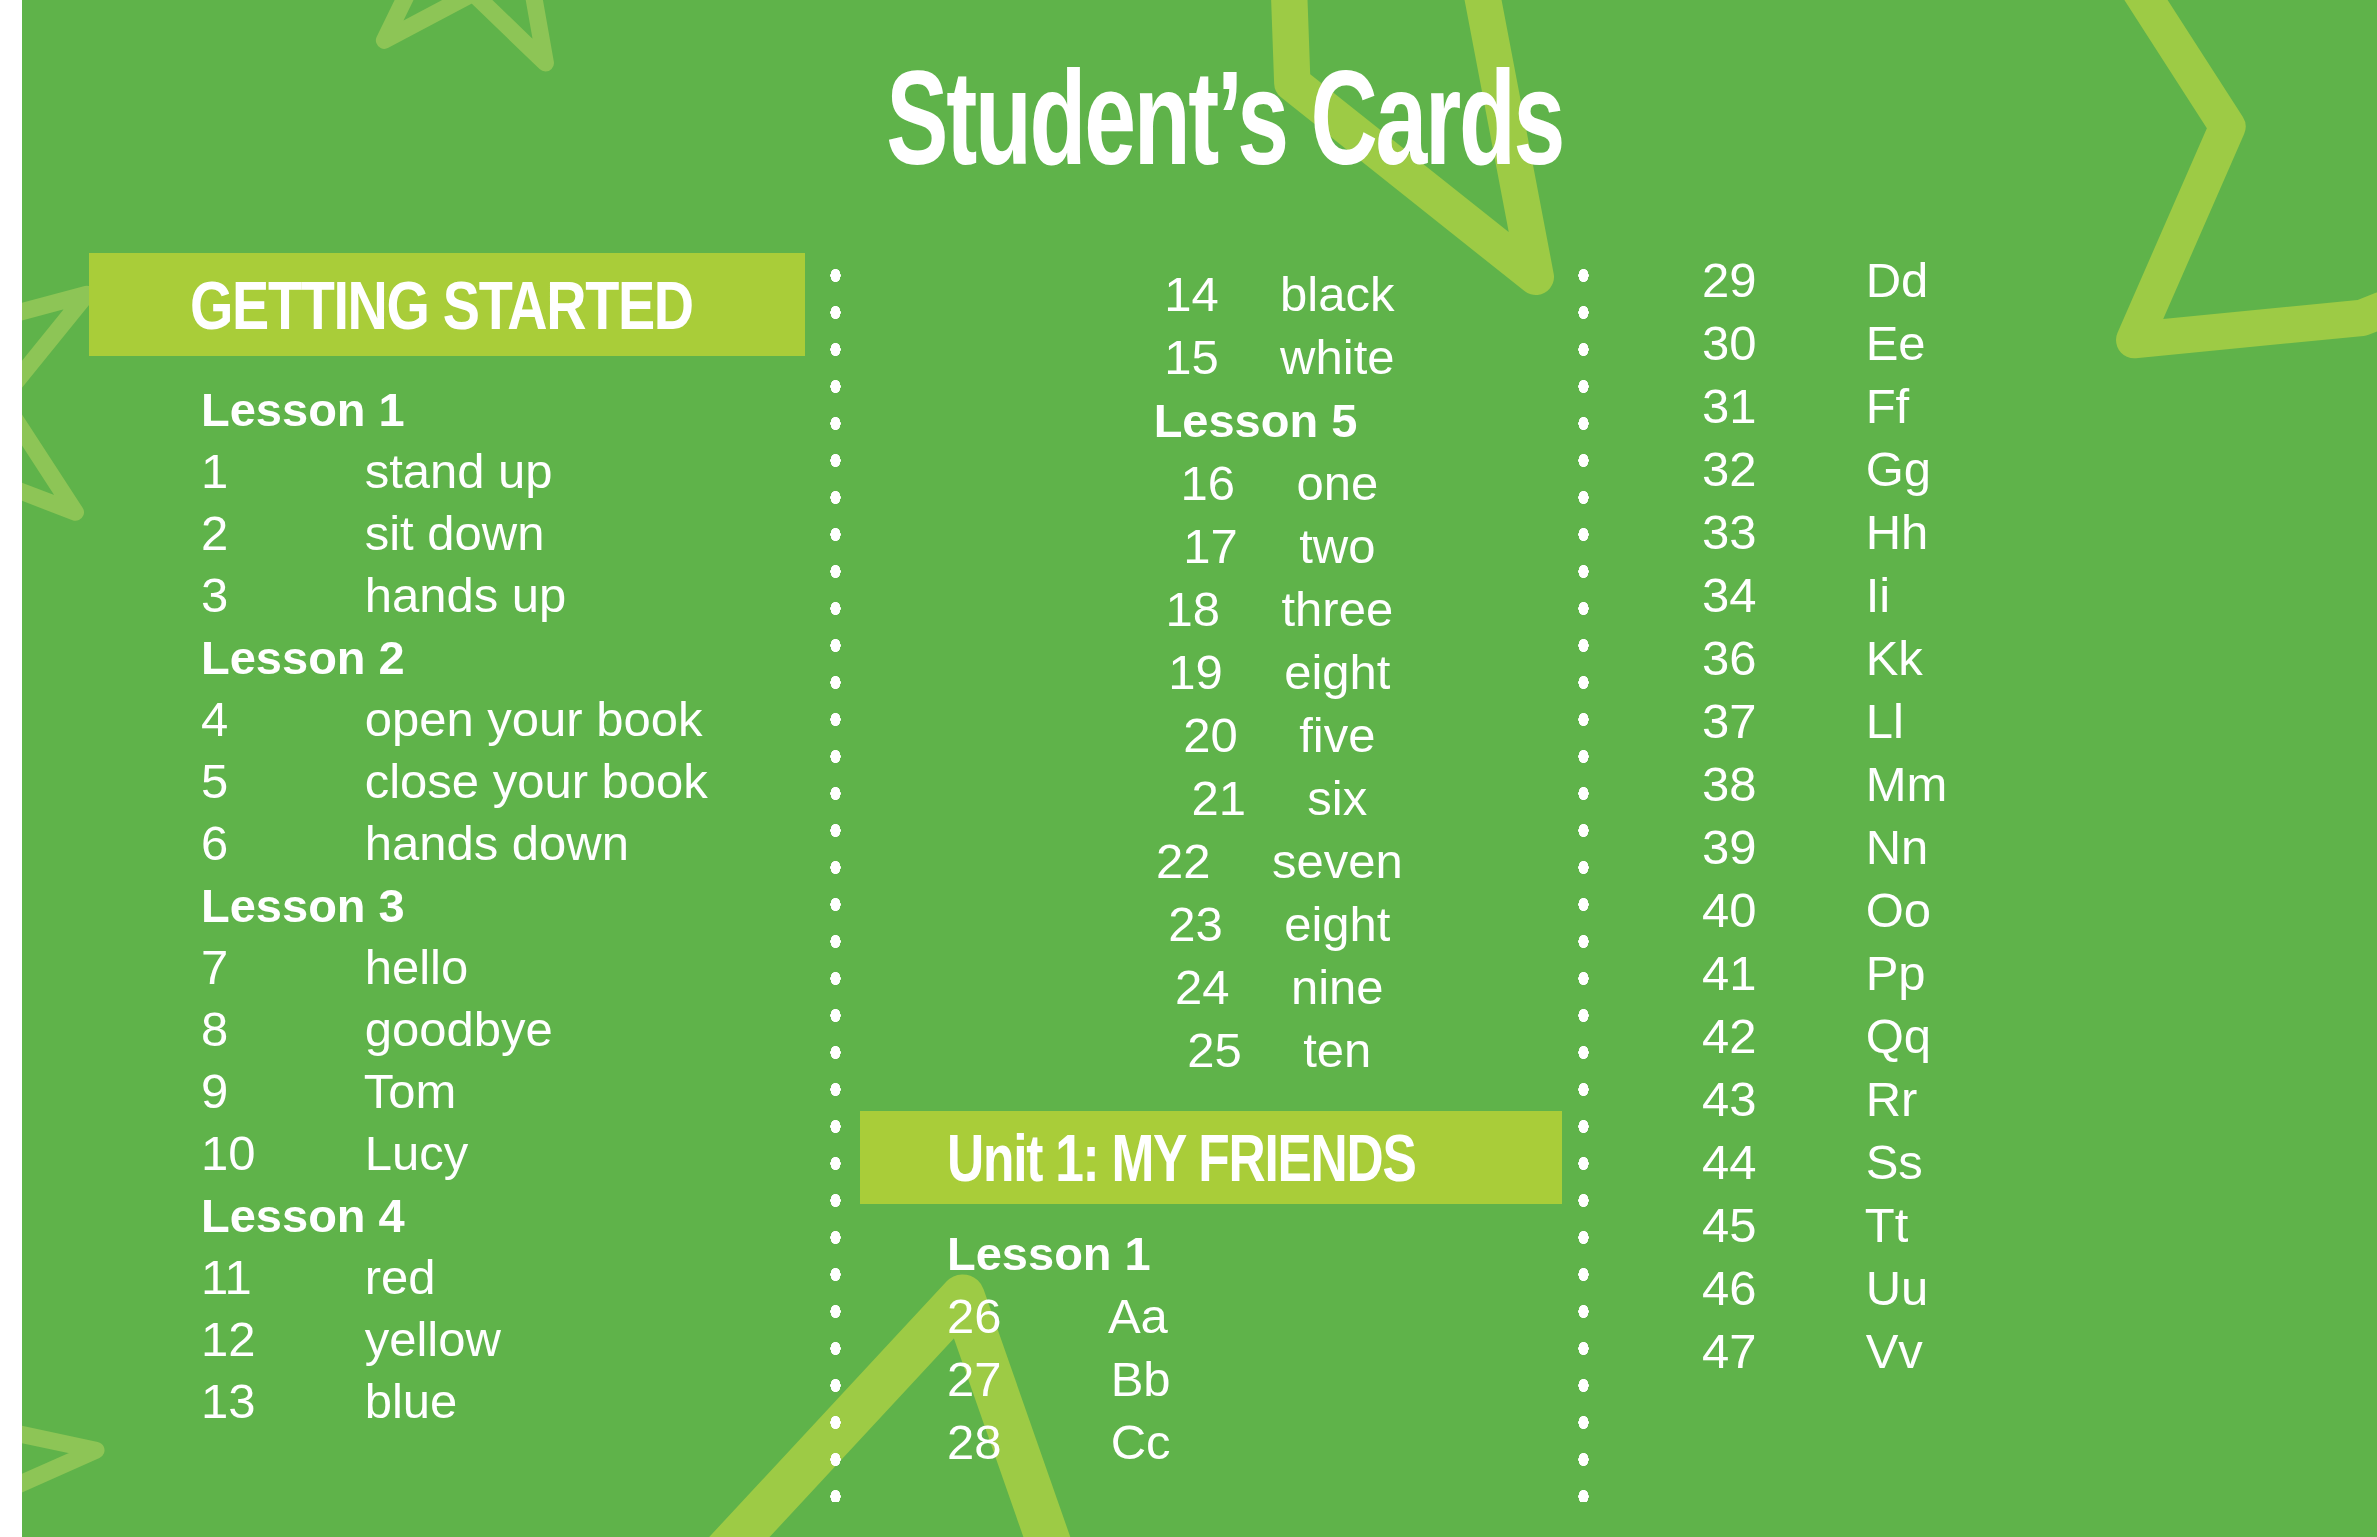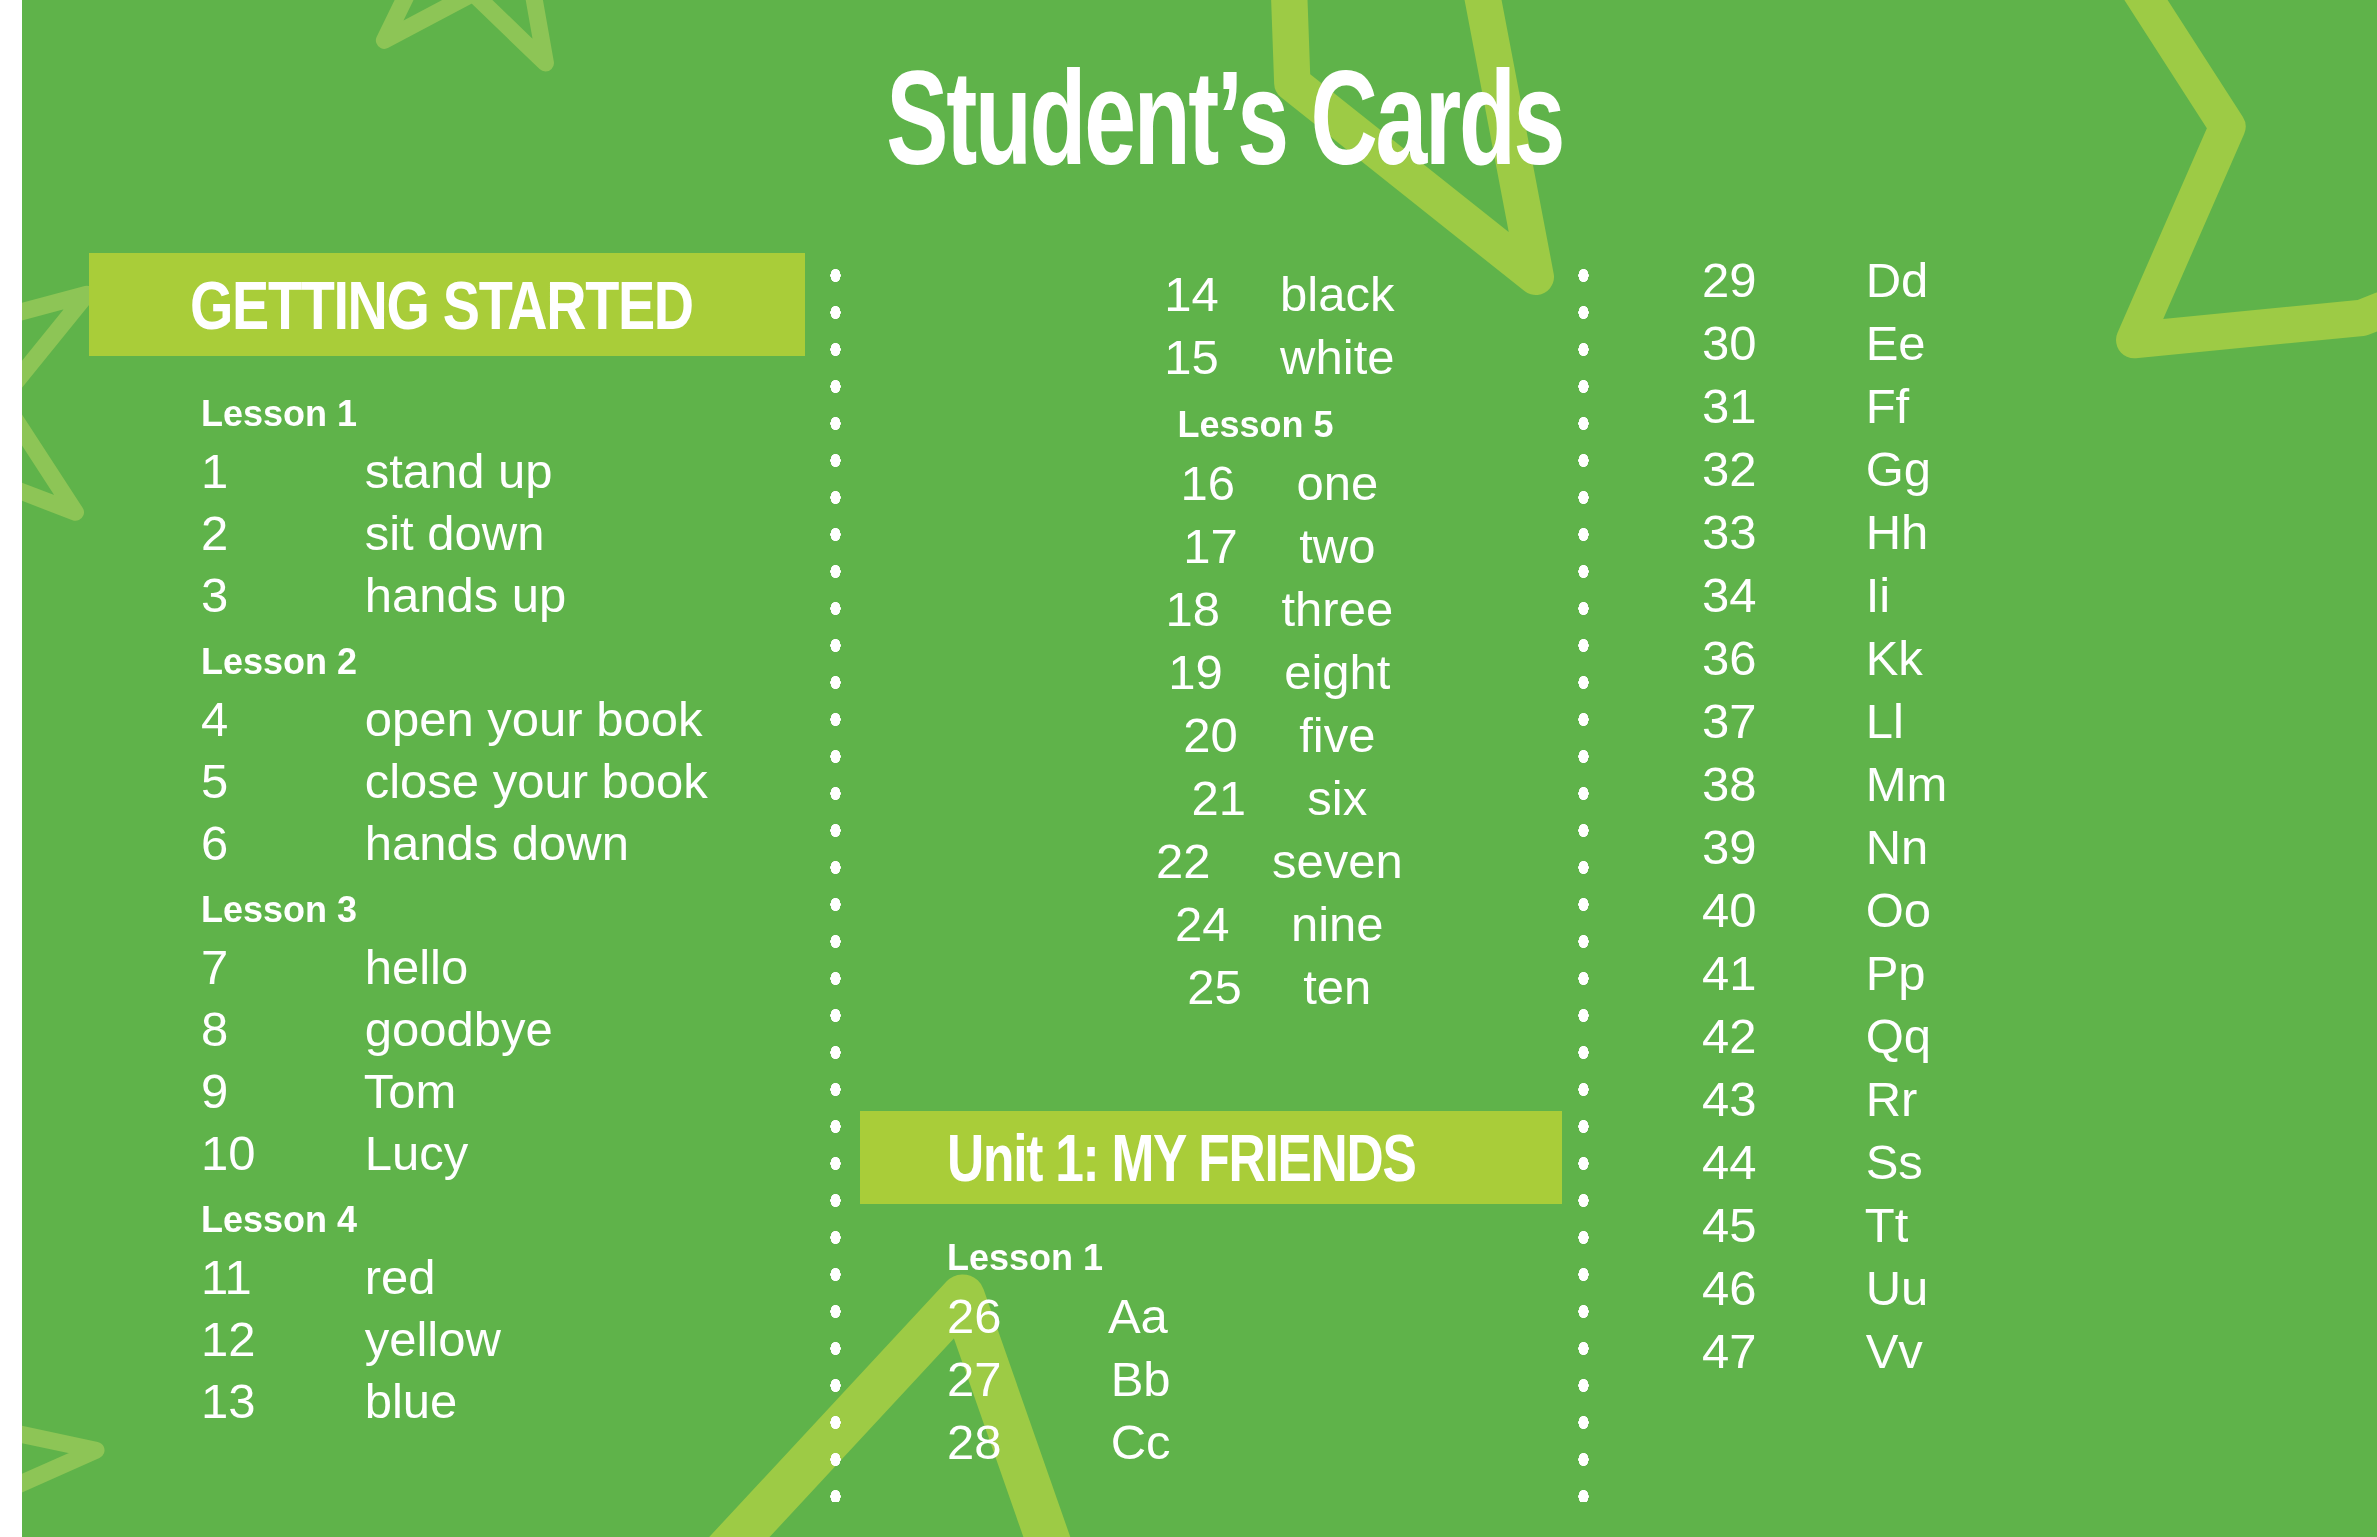--- a/index.html
+++ b/index.html
@@ -47,21 +47,21 @@
   
   .col{position:absolute;}
   .col1{left:179px;top:378px;width:633px;}
   .col2a{left:925px;top:263px;width:617px;text-align:center;}
   .col2b{left:925px;top:1222px;width:617px;}
   .col3{left:1680px;top:249px;width:680px;}
   .row{font-size:49px;white-space:nowrap;}
   .col1 .row{height:62px;line-height:62px;}
   .col2a .row,.col2b .row,.col3 .row{height:63px;line-height:63px;}
   .row .num{display:inline-block;width:150px;}
-  .row .label{font-weight:bold;font-size:36px;}
+  .row .label{font-weight:bold;font-size:47px;}
 </style>
 </head>
 <body>
 
 <div class="canvas">
 
   <svg class="stars" width="2377" height="1537" viewBox="0 0 3007 1944" aria-hidden="true">
     <defs>
       <polygon id="star" vector-effect="non-scaling-stroke" points="0,-1000 -225,-309 -951,-309 -363,118 -588,809 0,382 588,809 363,118 951,-309 225,-309"></polygon>
     </defs>
@@ -248,20 +248,25 @@
         <span class="num">21</span>
         <span class="word">six</span>
       </div>
 
       <div class="row item">
         
         <span class="num">22</span>
         <span class="word">seven</span>
       </div>
 
+      <div class="row item">
+        
+        <span class="num">23</span>
+        <span class="word">eight</span>
+      </div>
 
       <div class="row item">
         
         <span class="num">24</span>
         <span class="word">nine</span>
       </div>
 
       <div class="row item">
         
         <span class="num">25</span>

